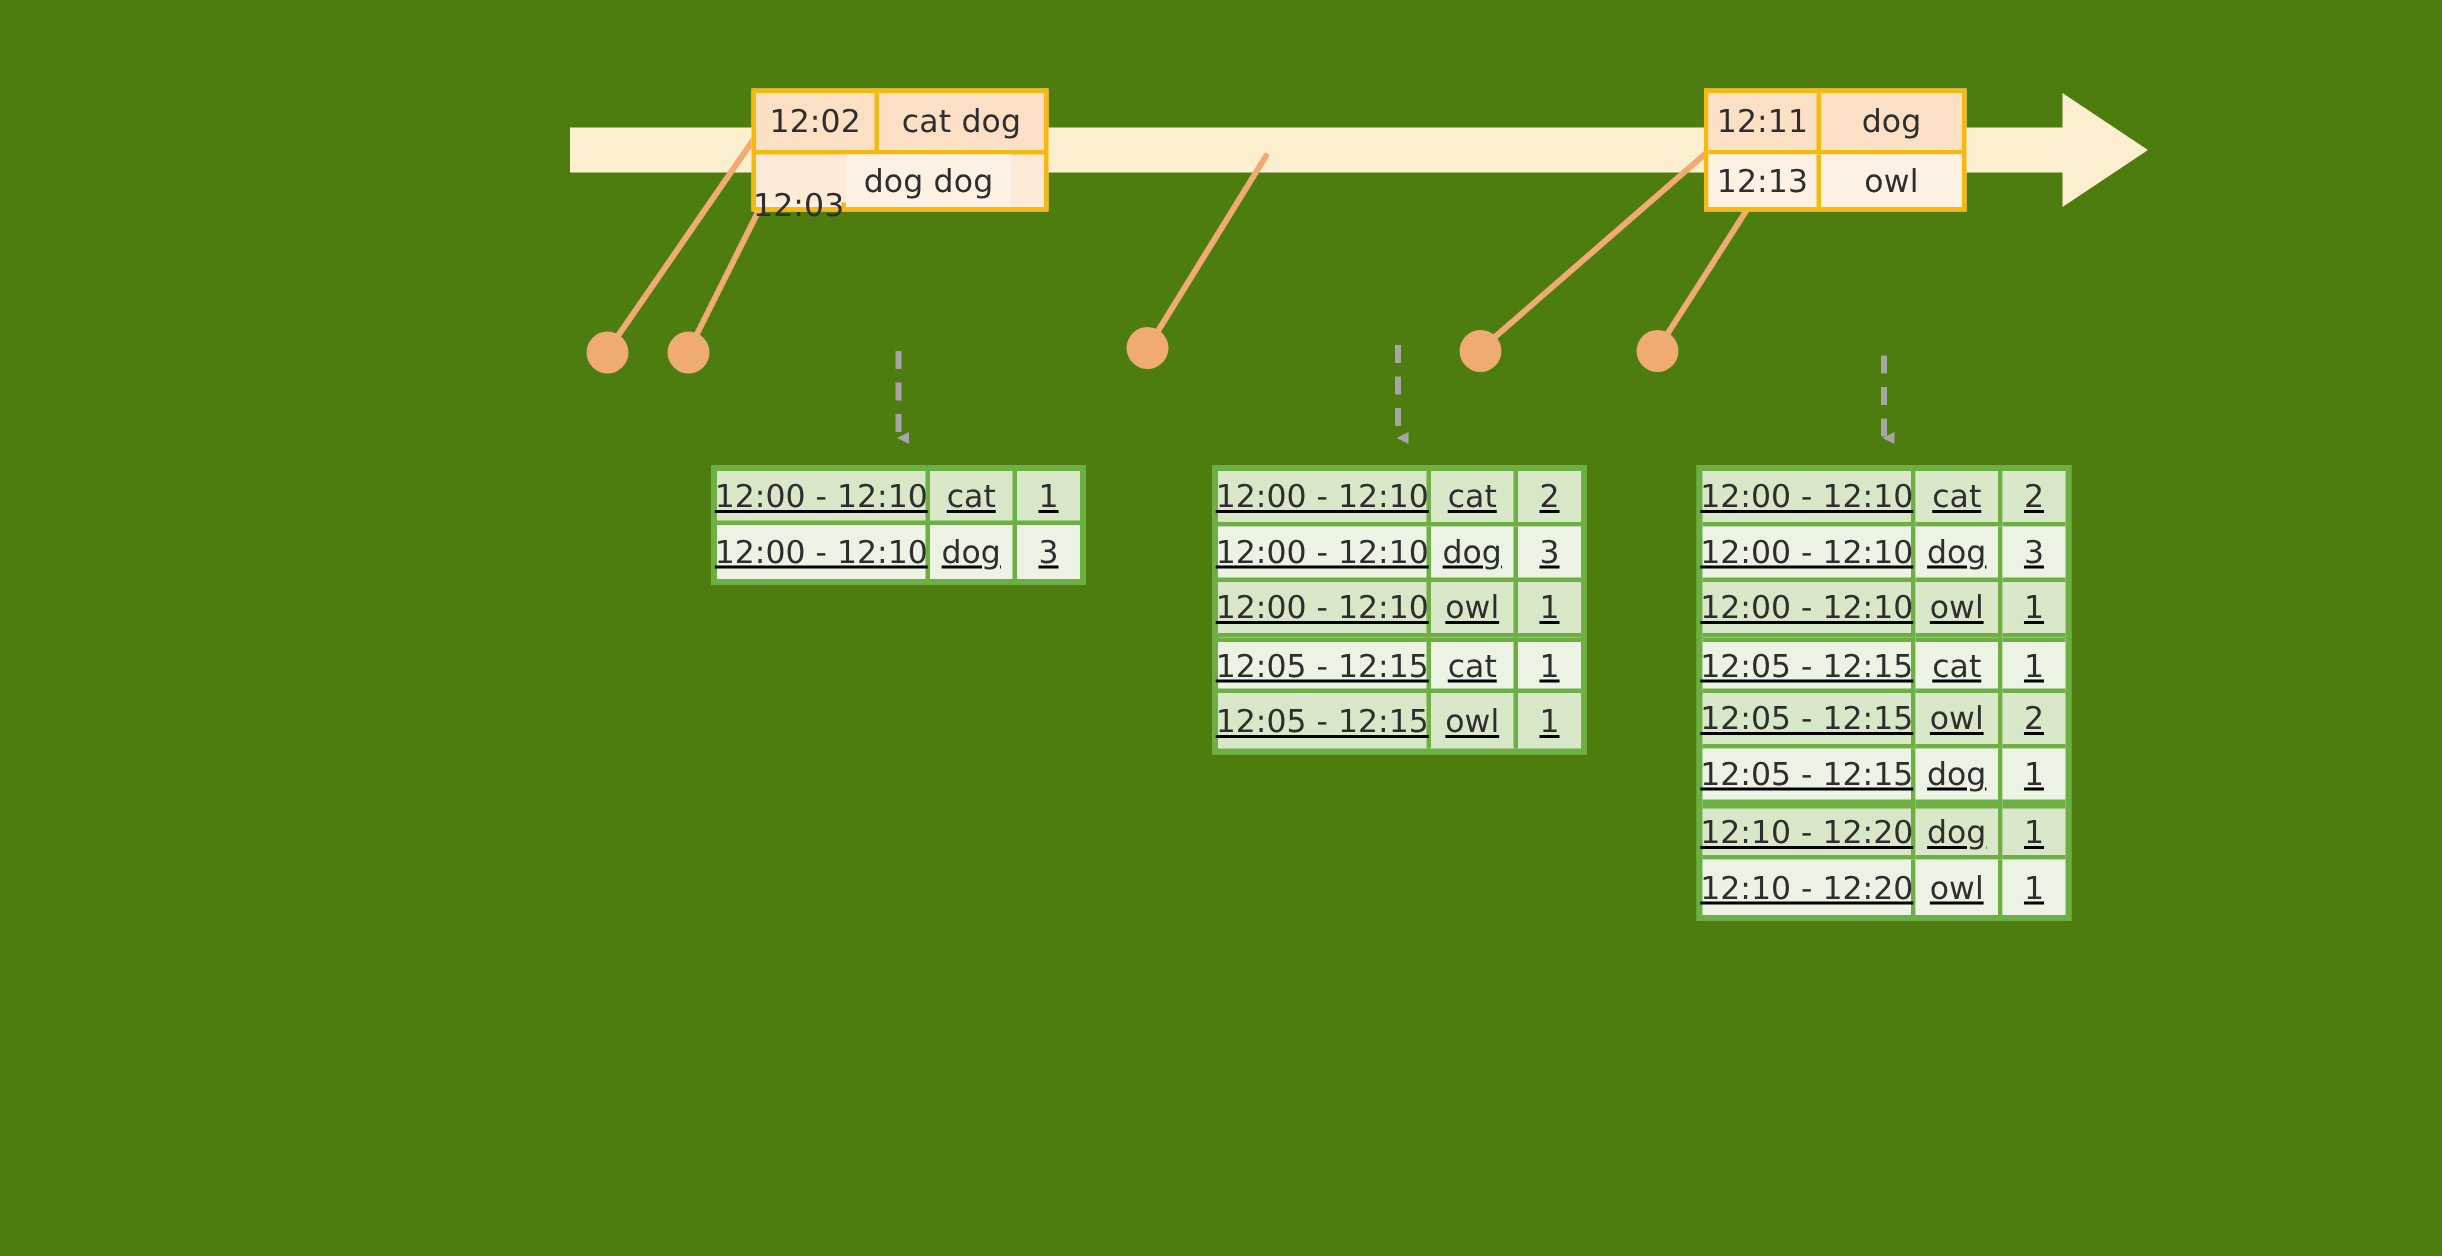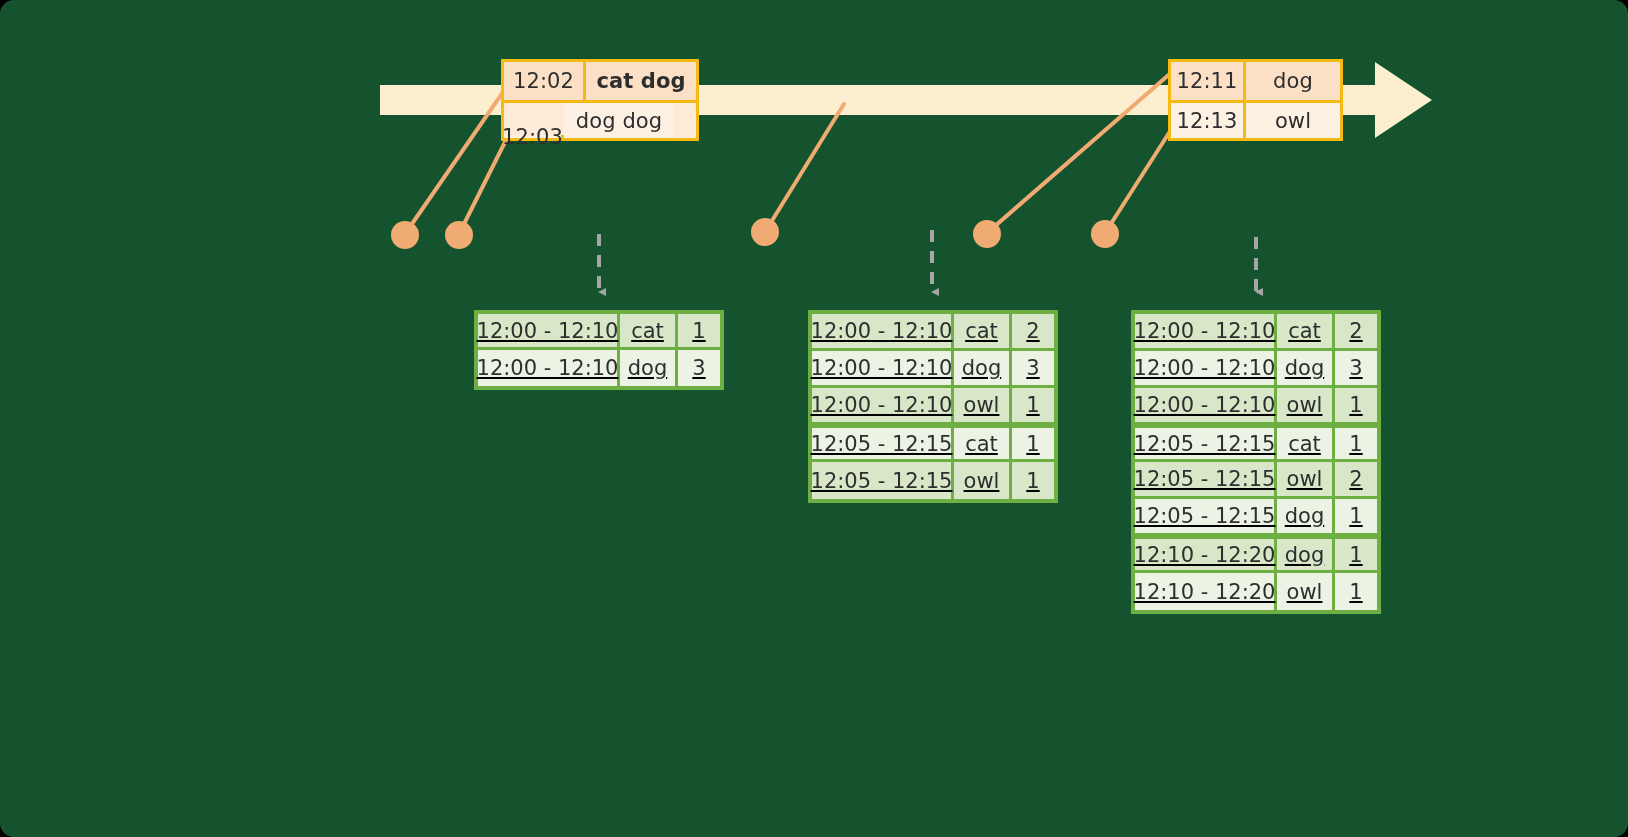--- a/index.html
+++ b/index.html
@@ -4,24 +4,23 @@
 <style>
   html, body {
     margin: 0;
     padding: 0;
     background: #000000;
   }
   #stage {
     position: relative;
     width: 1628px;
     height: 837px;
-    background: #14532d;
+    background: #4d7c0f;
     font-family: "DejaVu Sans", sans-serif;
     overflow: hidden;
-    border-radius: 14px;
   }
   svg.layer {
     position: absolute;
     left: 0; top: 0;
     width: 1628px;
     height: 837px;
     pointer-events: none;
   }
   
   .evt-box {
@@ -118,30 +117,30 @@
     <g stroke="#A6A6A6" stroke-width="4" fill="none" stroke-dasharray="12 9">
       <line x1="599" y1="234" x2="599" y2="292" marker-end="url(#grayhead)"></line>
       <line x1="932" y1="230" x2="932" y2="292" marker-end="url(#grayhead)"></line>
       <line x1="1256" y1="237" x2="1256" y2="292" marker-end="url(#grayhead)"></line>
     </g>
   </svg>
 
   <div class="evt-box" style="left:501px; top:59px; width:198px; height:82px;">
     <div class="evt-row shade" style="height:38px;">
       <div class="evt-cell time" style="width:82px;">12:02</div>
-      <div class="evt-cell payload" style="width:110px;font-weight:bold;">cat dog</div>
+      <div class="evt-cell payload" style="width:110px;">cat dog</div>
     </div>
     <div class="evt-row plain" style="height:38px;">
       <div class="evt-cell time" style="width:60px;margin-top:32px;">12:03</div>
       <div class="evt-cell payload" style="width:110px;">dog dog</div>
     </div>
   </div>
 
 
-  <div class="evt-box" style="left:1168px; top:59px; width:175px; height:82px;">
+  <div class="evt-box" style="left:1136px; top:59px; width:175px; height:82px;">
     <div class="evt-row shade" style="height:38px;">
       <div class="evt-cell time" style="width:75px;">12:11</div>
       <div class="evt-cell payload" style="width:94px;">dog</div>
     </div>
     <div class="evt-row plain" style="height:38px;">
       <div class="evt-cell time" style="width:75px;">12:13</div>
       <div class="evt-cell payload" style="width:94px;">owl</div>
     </div>
   </div>
 

